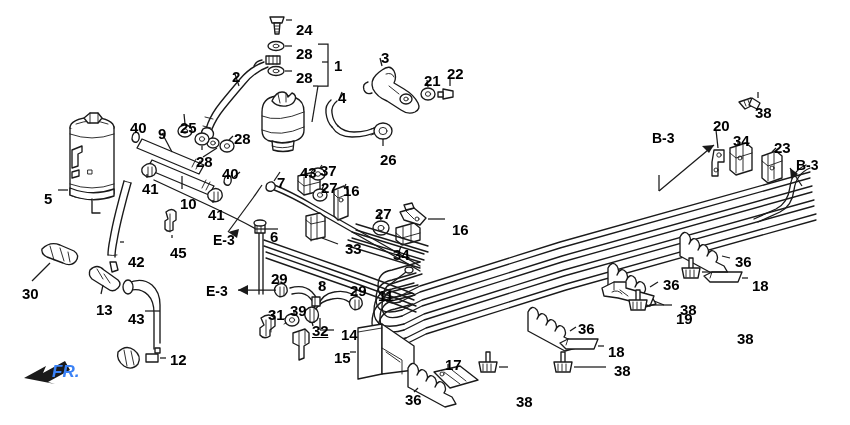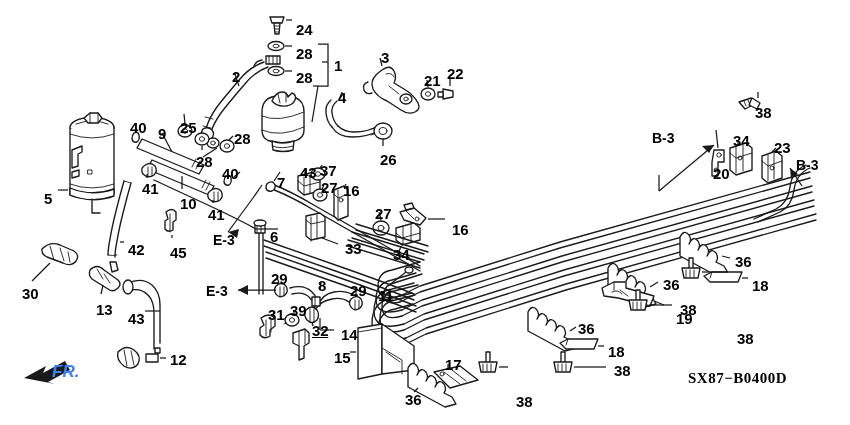--- a/index.html
+++ b/index.html
@@ -527,21 +527,21 @@
       <div class="lbl" style="left: 296px; top: 46px;">28</div>
       <div class="lbl" style="left: 334px; top: 58px;">1</div>
       <div class="lbl" style="left: 381px; top: 50px;">3</div>
       <div class="lbl" style="left: 232px; top: 69px;">2</div>
       <div class="lbl" style="left: 296px; top: 70px;">28</div>
       <div class="lbl" style="left: 424px; top: 73px;">21</div>
       <div class="lbl" style="left: 447px; top: 66px;">22</div>
       <div class="lbl" style="left: 338px; top: 90px;">4</div>
       <div class="lbl" style="left: 755px; top: 105px;">38</div>
       <div class="lbl" style="left: 180px; top: 104px; margin-top: 16px;">25</div>
-      <div class="lbl" style="left: 713px; top: 118px; margin-top: 48px;">20</div>
+      <div class="lbl" style="left: 713px; top: 118px;">20</div>
       <div class="lbl" style="left: 130px; top: 120px;">40</div>
       <div class="lbl" style="left: 158px; top: 126px;">9</div>
       <div class="lbl" style="left: 733px; top: 133px;">34</div>
       <div class="lbl" style="left: 774px; top: 140px;">23</div>
       <div class="lbl" style="left: 234px; top: 131px;">28</div>
       <div class="lbl" style="left: 380px; top: 152px;">26</div>
       <div class="lbl" style="left: 196px; top: 154px;">28</div>
       <div class="lbl" style="left: 222px; top: 166px;">40</div>
       <div class="lbl" style="left: 142px; top: 181px;">41</div>
       <div class="lbl" style="left: 180px; top: 196px;">10</div>
@@ -550,21 +550,21 @@
       <div class="lbl" style="left: 277px; top: 175px;">7</div>
       <div class="lbl" style="left: 321px; top: 180px;">27</div>
       <div class="lbl" style="left: 343px; top: 183px;">16</div>
       <div class="lbl" style="left: 44px; top: 191px;">5</div>
       <div class="lbl" style="left: 208px; top: 207px;">41</div>
       <div class="lbl" style="left: 270px; top: 229px;">6</div>
       <div class="lbl" style="left: 375px; top: 206px;">27</div>
       <div class="lbl" style="left: 452px; top: 222px;">16</div>
       <div class="lbl" style="left: 345px; top: 241px;">33</div>
       <div class="lbl" style="left: 393px; top: 247px;">34</div>
-      <div class="lbl" style="left: 128px; top: 242px;">42</div>
+      <div class="lbl" style="left: 128px; top: 254px;">42</div>
       <div class="lbl" style="left: 170px; top: 245px;">45</div>
       <div class="lbl" style="left: 735px; top: 254px;">36</div>
       <div class="lbl" style="left: 22px; top: 286px;">30</div>
       <div class="lbl" style="left: 271px; top: 271px;">29</div>
       <div class="lbl" style="left: 318px; top: 278px;">8</div>
       <div class="lbl" style="left: 350px; top: 283px;">29</div>
       <div class="lbl" style="left: 378px; top: 288px;">11</div>
       <div class="lbl" style="left: 663px; top: 277px;">36</div>
       <div class="lbl" style="left: 752px; top: 278px;">18</div>
       <div class="lbl" style="left: 96px; top: 302px;">13</div>
@@ -586,15 +586,14 @@
       <div class="lbl" style="left: 516px; top: 394px;">38</div>
     </div>
 
   <div class="mark" style="left:213px; top:232px;">E-3</div>
   <div class="mark" style="left:206px; top:283px;">E-3</div>
   <div class="mark" style="left:652px; top:130px;">B-3</div>
   <div class="mark" style="left:796px; top:157px;">B-3</div>
 
   <div class="fr" style="left:52px; top:362px;">FR.</div>
 
-  <div class="code" style="left:688px; top:370px;">SX87−B0400D</div>
 
 </div>
 
 </body></html>

